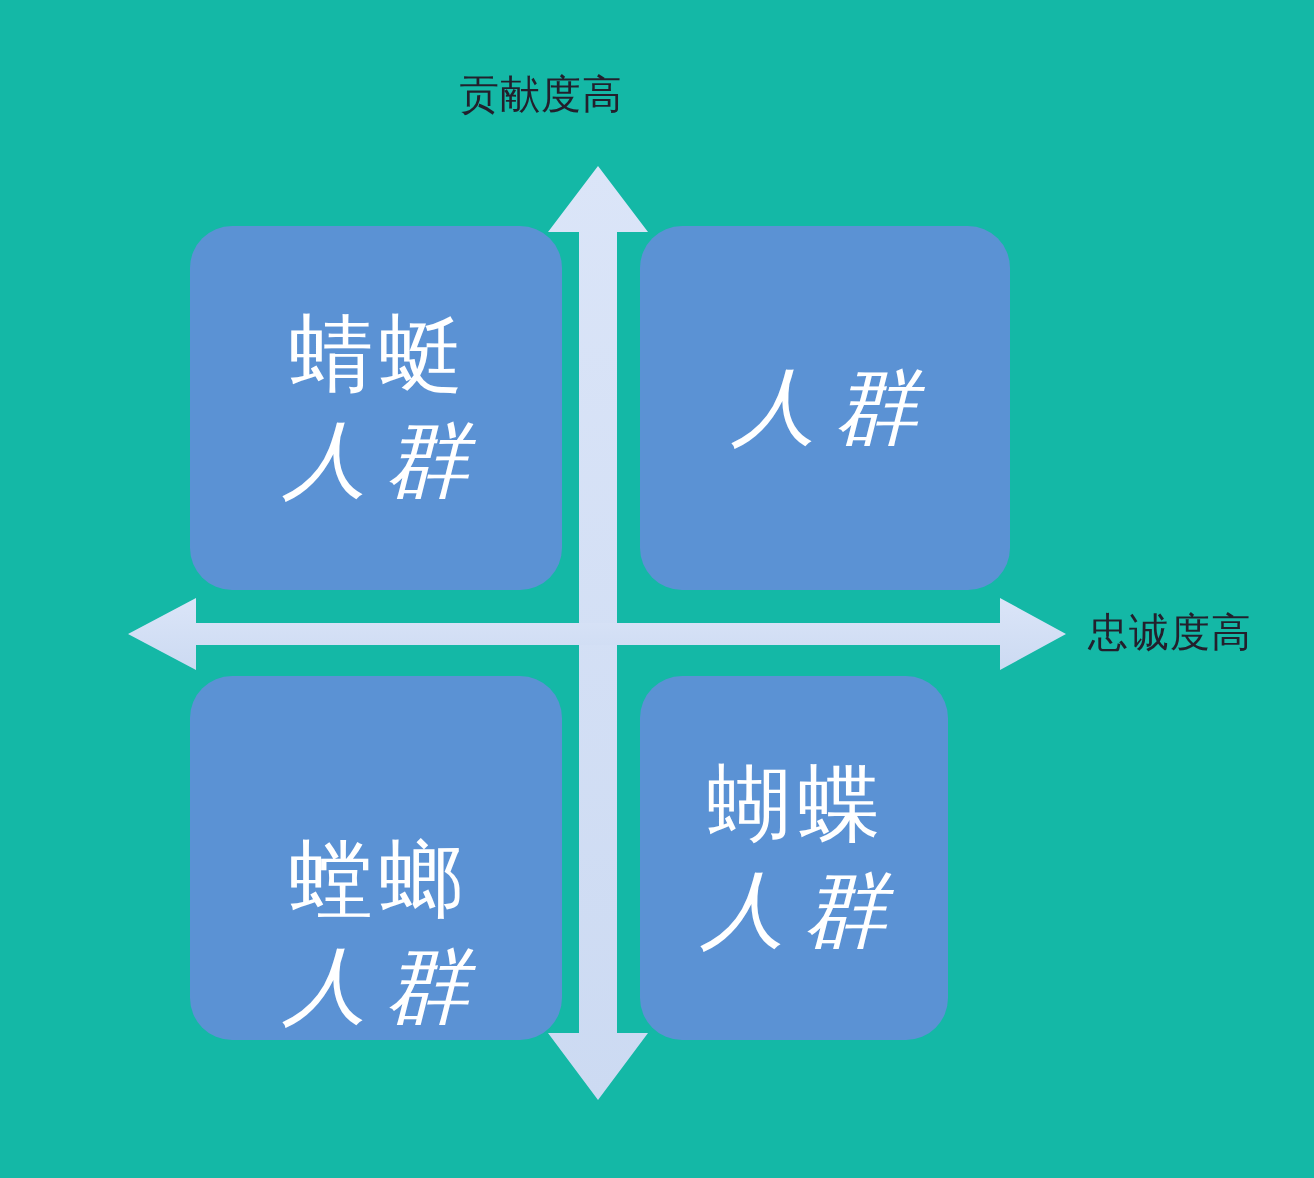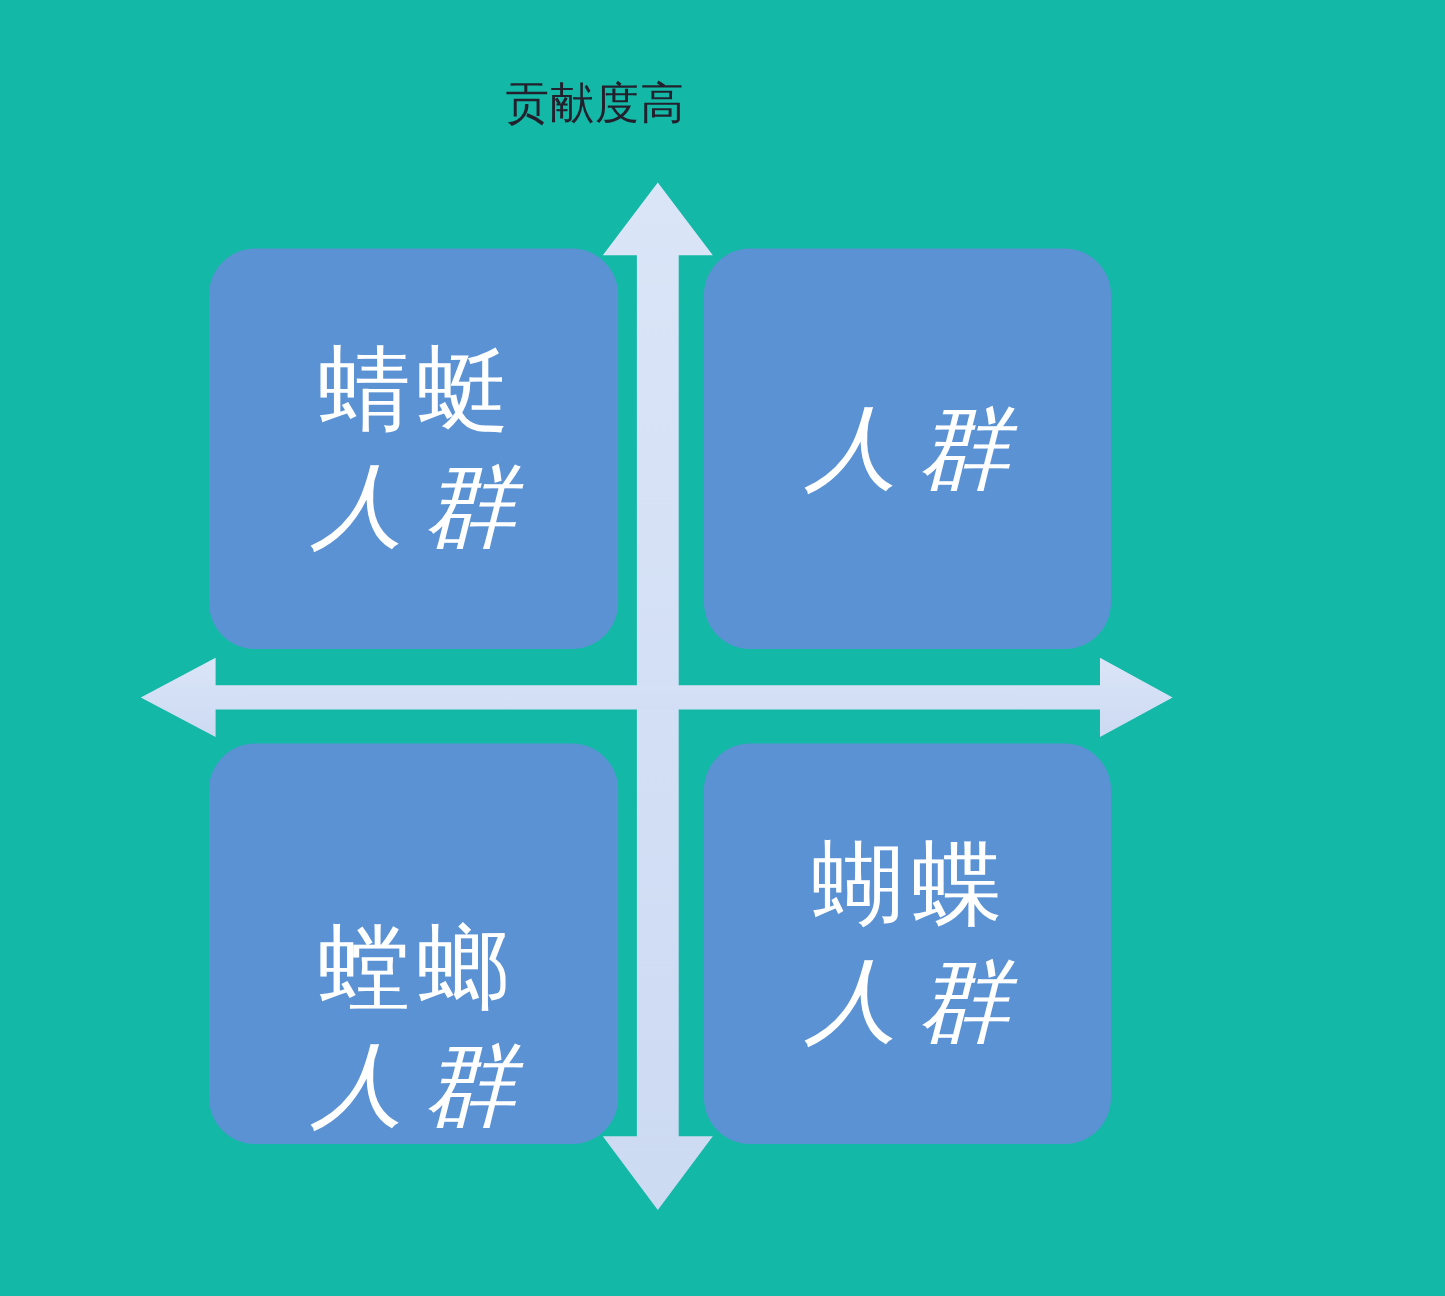--- a/index.html
+++ b/index.html
@@ -72,21 +72,21 @@
   }
   .quad .line.line-2 {
     letter-spacing: 18px;
     text-indent: 18px;
     font-style: italic;
   }
 
   #quad-tl { left: 190px;  top: 226px; width: 372px; height: 364px; }
   #quad-tr { left: 640px;  top: 226px; width: 370px; height: 364px; }
   #quad-bl { left: 190px;  top: 676px; width: 372px; height: 364px; justify-content: flex-end; }
-  #quad-br { left: 640px;  top: 676px; width: 370px; height: 364px; }
+  #quad-br { left: 640px;  top: 676px; width: 308px; height: 364px; }
 </style>
 </head>
 <body>
 
 <div id="canvas">
 
   <svg class="axis-svg" viewBox="0 0 1314 1178" xmlns="http://www.w3.org/2000/svg">
     <defs>
       <linearGradient id="shade" x1="0" y1="0" x2="0" y2="1">
         <stop offset="0%" stop-color="#dbe5f8"></stop>
@@ -104,20 +104,21 @@
     <polygon fill="url(#shade)" points="128,634
               196,598 196,623
               1000,623 1000,598
               1066,634
               1000,670 1000,645
               196,645 196,670"></polygon>
   </svg>
 
   <div class="axis-label" id="label-top">贡献度高</div>
 
+  <div class="axis-label" id="label-right">忠诚度高</div>
 
   <div class="quad" id="quad-tl">
     <div class="line line-1">蜻蜓</div>
     <div class="line line-2">人群</div>
   </div>
 
   <div class="quad" id="quad-tr">
     <div class="line line-2">人群</div>
   </div>
 

